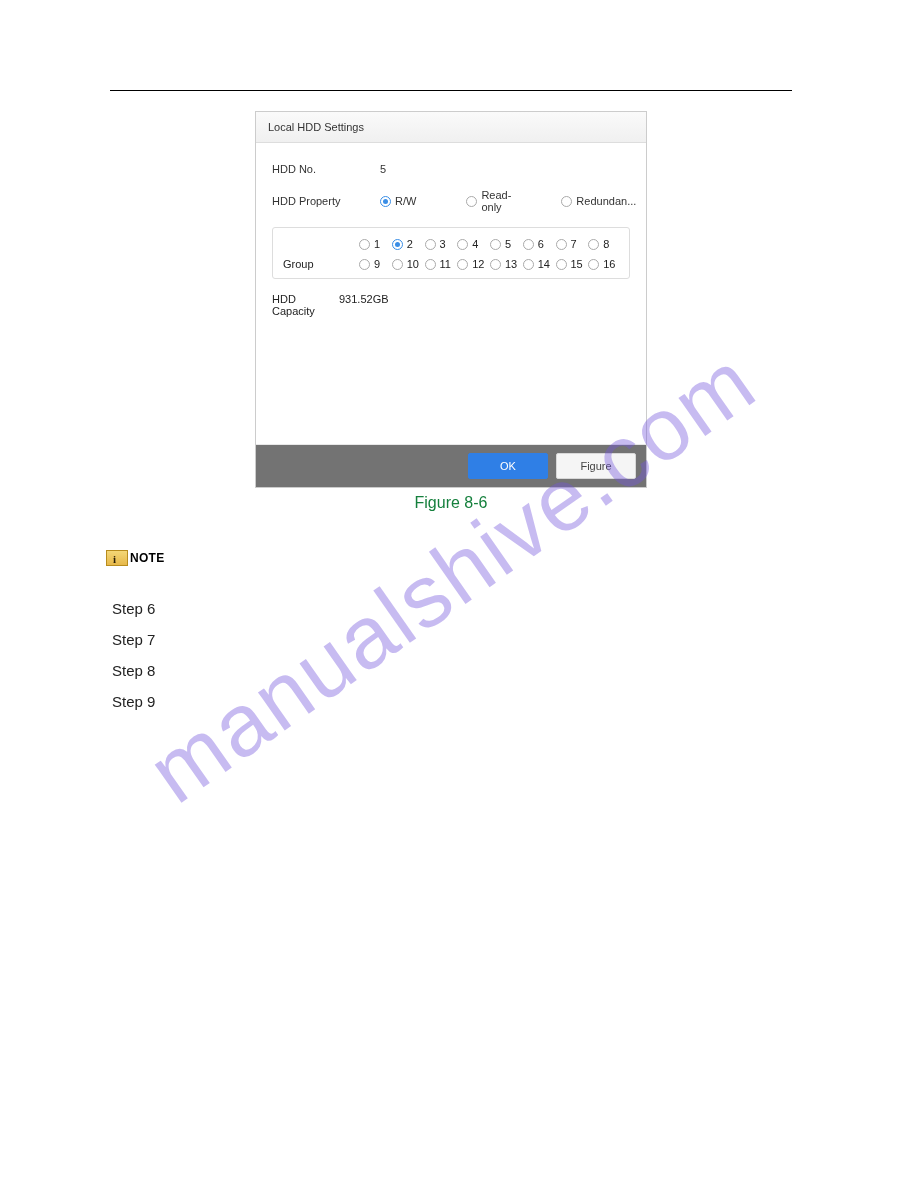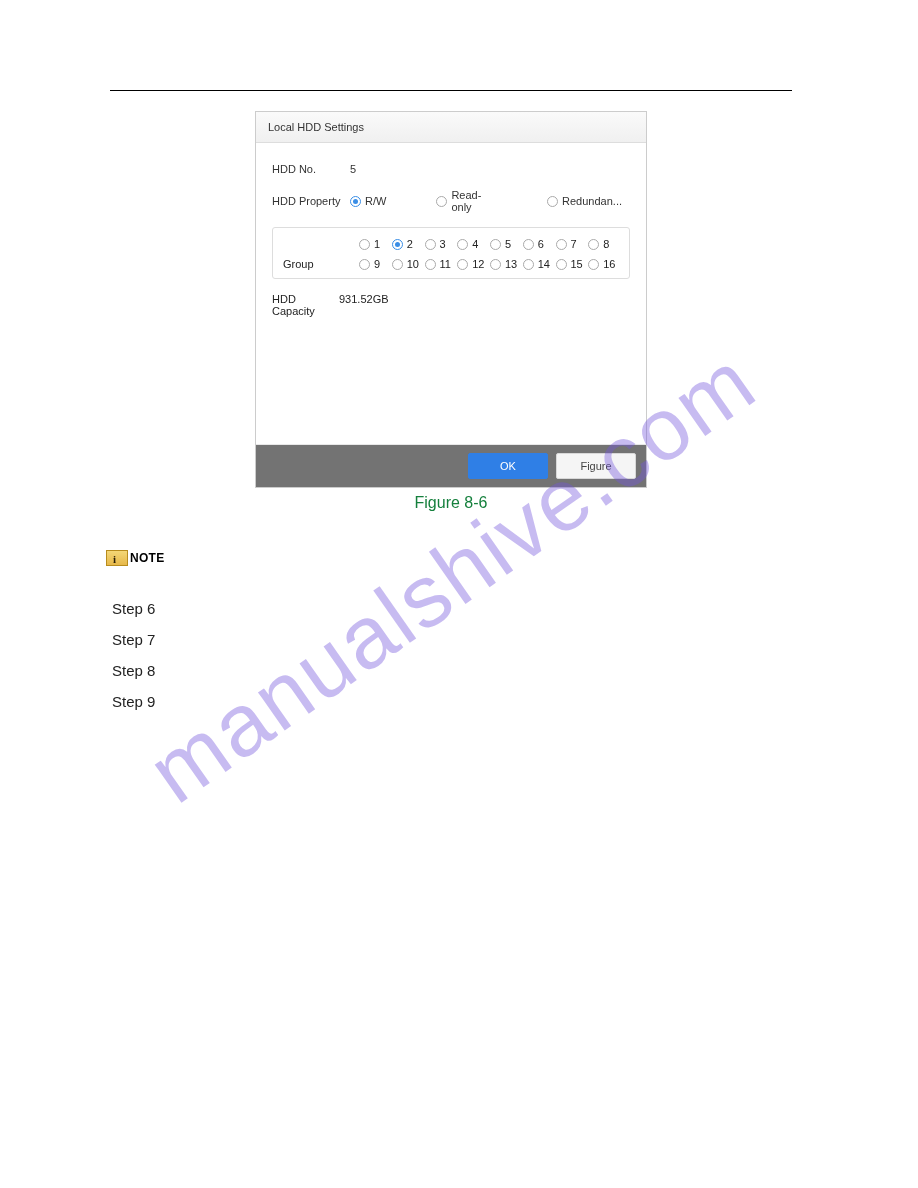--- a/index.html
+++ b/index.html
@@ -41,21 +41,21 @@
       padding: 10px 16px 6px 16px;
     }
     .row {
       display: flex;
       align-items: center;
       margin: 10px 0 14px 0;
       font-size: 11px;
       color: #333;
     }
     .row .label {
-      width: 78px;
+      width: 108px;
       flex-shrink: 0;
     }
     .radio {
       display: inline-flex;
       align-items: center;
       margin-right: 8px;
       cursor: pointer;
     }
     .radio .dot {
       width: 11px;

